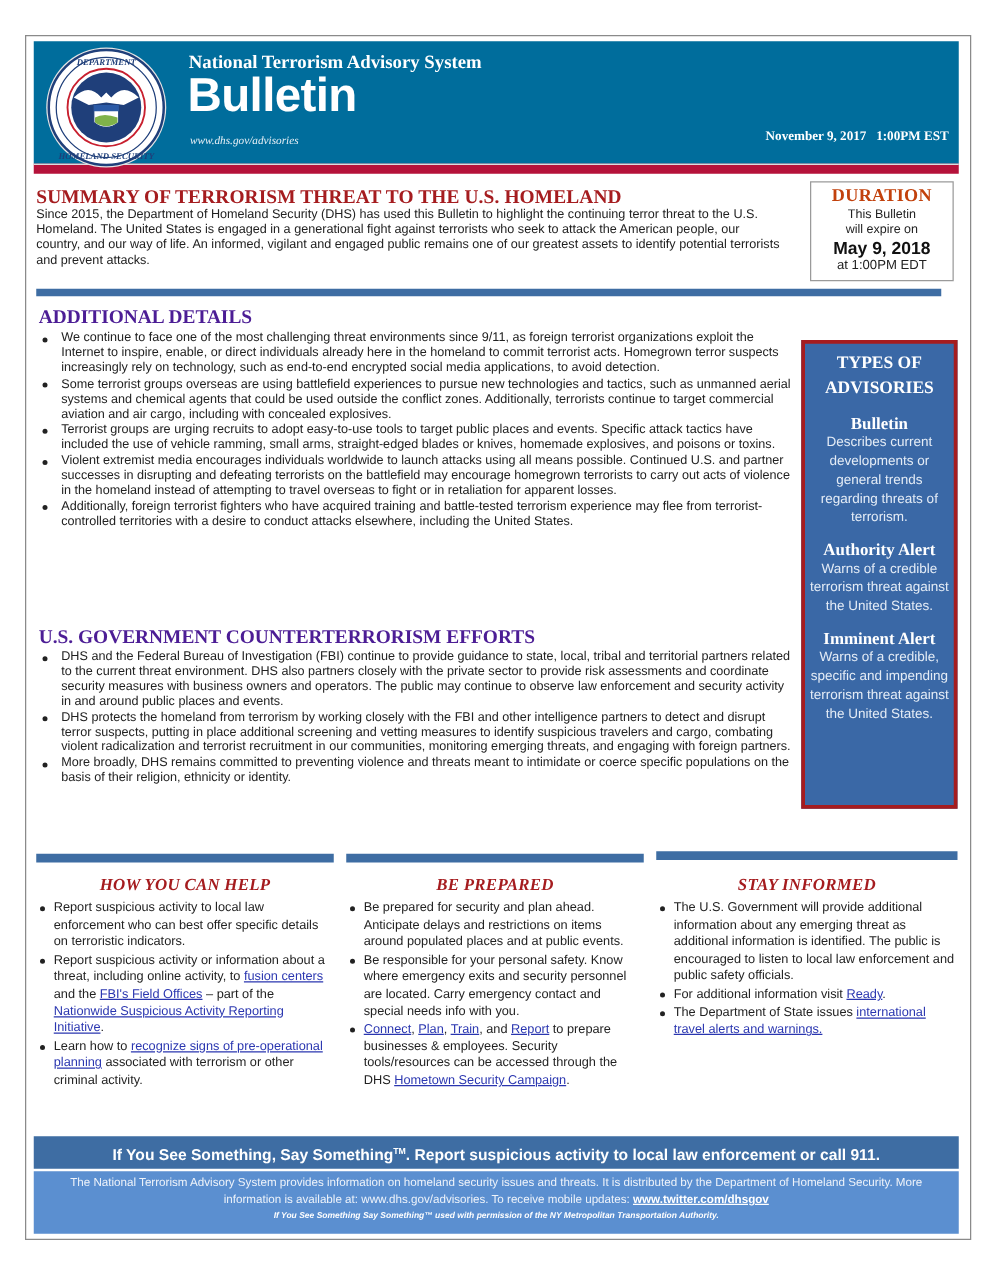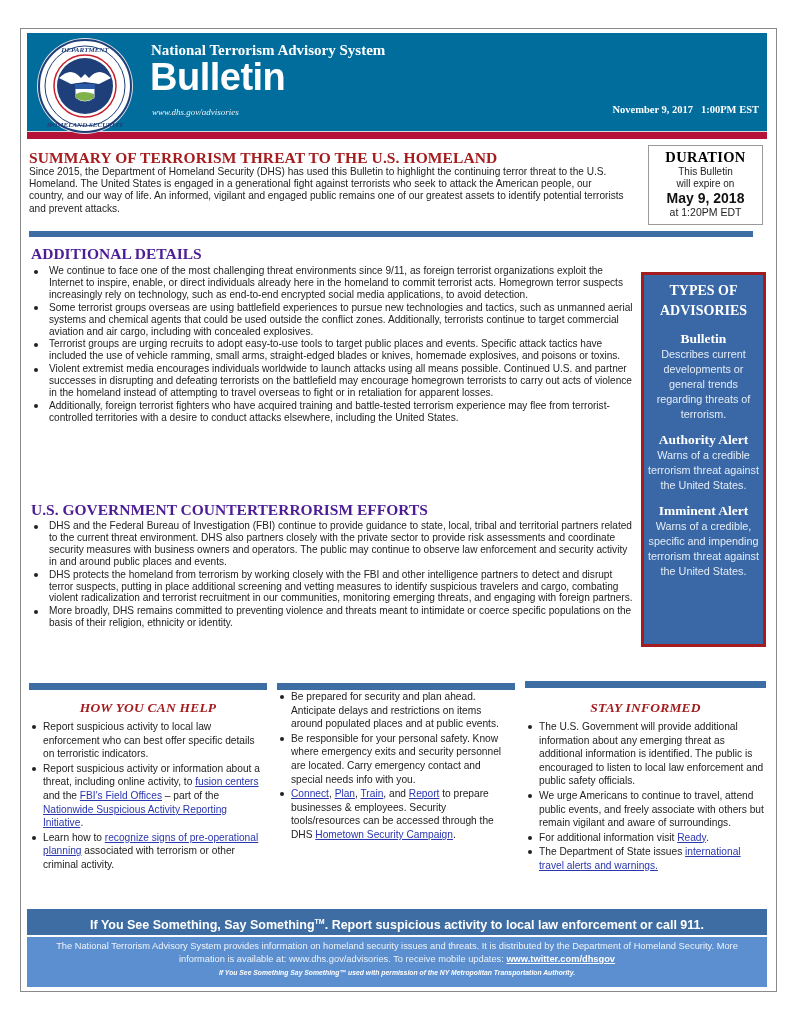--- a/index.html
+++ b/index.html
@@ -16,21 +16,21 @@
   .hdr-system { position: absolute; left: 151px; top: 42px; font-family: "Liberation Serif", serif; font-weight: bold; font-size: 15px; color: #fff; }
   .hdr-title { position: absolute; left: 150px; top: 56px; font-family: "Liberation Sans", sans-serif; font-weight: bold; font-size: 38px; color: #fff; letter-spacing: -0.5px; }
   .hdr-url { position: absolute; left: 152px; top: 107px; font-family: "Liberation Serif", serif; font-style: italic; font-size: 9px; color: #e8f0f6; }
   .hdr-date { position: absolute; right: 32px; top: 104px; font-family: "Liberation Serif", serif; font-weight: bold; font-size: 10.5px; color: #fff; }
 
   
   .summary-title { position: absolute; left: 29px; top: 149px; font-family: "Liberation Serif", serif; font-weight: bold; font-size: 15.5px; color: #a51c1f; letter-spacing: 0.1px; }
   .summary-text { position: absolute; left: 29px; top: 166px; width: 600px; font-size: 10.1px; line-height: 12.2px; color: #222; }
 
   .duration-box { position: absolute; left: 648px; top: 145px; width: 115px; height: 80px; border: 1px solid #9a9a9a; text-align: center; }
-  .duration-title { font-family: "Liberation Serif", serif; font-weight: bold; font-size: 14.5px; color: #000000; margin-top: 3px; letter-spacing: 0.3px; }
+  .duration-title { font-family: "Liberation Serif", serif; font-weight: bold; font-size: 14.5px; color: #c2410c; margin-top: 3px; letter-spacing: 0.3px; }
   .duration-line { font-size: 10px; line-height: 12px; color: #222; }
   .duration-date { font-weight: bold; font-size: 14px; line-height: 16px; color: #111; }
   .duration-time { font-size: 10.5px; line-height: 12px; color: #222; }
 
   .bluebar { position: absolute; height: 6px; background: #3e6da3; }
 
   .section-title { position: absolute; font-family: "Liberation Serif", serif; font-weight: bold; font-size: 15.5px; color: #4c1d95; }
 
   ul.bullets { position: absolute; list-style: none; }
   ul.bullets li { position: relative; padding-left: 19px; font-size: 10.1px; line-height: 11.9px; color: #222; margin-bottom: 1px; }
@@ -85,21 +85,21 @@
 <div class="hdr-date" style="white-space: pre;">November 9, 2017   1:00PM EST</div>
 
 <div class="summary-title">SUMMARY OF TERRORISM THREAT TO THE U.S. HOMELAND</div>
 <div class="summary-text">Since 2015, the Department of Homeland Security (DHS) has used this Bulletin to highlight the continuing terror threat to the U.S. Homeland. The United States is engaged in a generational fight against terrorists who seek to attack the American people, our country, and our way of life. An informed, vigilant and engaged public remains one of our greatest assets to identify potential terrorists and prevent attacks.</div>
 
 <div class="duration-box">
   <div class="duration-title">DURATION</div>
   <div class="duration-line">This Bulletin</div>
   <div class="duration-line">will expire on</div>
   <div class="duration-date">May 9, 2018</div>
-  <div class="duration-time">at 1:20PM EDT</div>
+  <div class="duration-time">at 1:00PM EDT</div>
 </div>
 
 <div class="bluebar" style="left:29px; top:231px; width:724px;"></div>
 
 <div class="section-title" style="left:31px; top:245px;">ADDITIONAL DETAILS</div>
 <ul class="bullets" style="left:30px; top:265px; width:603px;">
   <li>We continue to face one of the most challenging threat environments since 9/11, as foreign terrorist organizations exploit the Internet to inspire, enable, or direct individuals already here in the homeland to commit terrorist acts. Homegrown terror suspects increasingly rely on technology, such as end-to-end encrypted social media applications, to avoid detection.</li>
   <li>Some terrorist groups overseas are using battlefield experiences to pursue new technologies and tactics, such as unmanned aerial systems and chemical agents that could be used outside the conflict zones. Additionally, terrorists continue to target commercial aviation and air cargo, including with concealed explosives.</li>
   <li>Terrorist groups are urging recruits to adopt easy-to-use tools to target public places and events. Specific attack tactics have included the use of vehicle ramming, small arms, straight-edged blades or knives, homemade explosives, and poisons or toxins.</li>
   <li>Violent extremist media encourages individuals worldwide to launch attacks using all means possible. Continued U.S. and partner successes in disrupting and defeating terrorists on the battlefield may encourage homegrown terrorists to carry out acts of violence in the homeland instead of attempting to travel overseas to fight or in retaliation for apparent losses.</li>
@@ -129,33 +129,33 @@
   <div class="col-title">HOW YOU CAN HELP</div>
   <ul>
     <li>Report suspicious activity to local law enforcement who can best offer specific details on terroristic indicators.</li>
     <li><span>Report suspicious activity or information about a threat, including online activity, to </span><a class="lnk">fusion centers</a><span> and the </span><a class="lnk">FBI's Field Offices</a><span> – part of the </span><a class="lnk">Nationwide Suspicious Activity Reporting Initiative</a><span>.</span></li>
     <li><span>Learn how to </span><a class="lnk">recognize signs of pre-operational planning</a><span> associated with terrorism or other criminal activity.</span></li>
   </ul>
 </div>
 
 <div class="col" style="left:277px; width:238px;">
   <div class="col-bar"></div>
+  <div class="col-title">BE PREPARED</div>
   <ul>
     <li>Be prepared for security and plan ahead. Anticipate delays and restrictions on items around populated places and at public events.</li>
     <li>Be responsible for your personal safety. Know where emergency exits and security personnel are located. Carry emergency contact and special needs info with you.</li>
     <li><a class="lnk">Connect</a><span>, </span><a class="lnk">Plan</a><span>, </span><a class="lnk">Train</a><span>, and </span><a class="lnk">Report</a><span>  to prepare businesses &amp; employees. Security tools/resources can be accessed through the DHS </span><a class="lnk">Hometown Security Campaign</a><span>.</span></li>
   </ul>
 </div>
 
 <div class="col" style="left:525px; width:241px; top:681px;">
   <div class="col-bar"></div>
   <div class="col-title" style="margin-top:12px;">STAY INFORMED</div>
   <ul>
     <li>The U.S. Government will provide additional information about any emerging threat as additional information is identified. The public is encouraged to listen to local law enforcement and public safety officials.</li>
-    <li>We urge Americans to continue to travel, attend public events, and freely associate with others but remain vigilant and aware of surroundings.</li>
     <li><span>For additional information visit </span><a class="lnk">Ready</a><span>.</span></li>
     <li><span>The Department of State issues </span><a class="lnk">international travel alerts and warnings.</a></li>
   </ul>
 </div>
 
 <div class="cta-bar"><span>If You See Something, Say Something</span><sup>TM</sup><span>. Report suspicious activity to local law enforcement or call 911.</span></div>
 
 <div class="footer-box">
   <div class="footer-text"><span>The National Terrorism Advisory System provides information on homeland security issues and threats. It is distributed by the Department of Homeland Security. More information is available at: www.dhs.gov/advisories. To receive mobile updates: </span><a class="footer-link">www.twitter.com/dhsgov</a></div>
   <div class="footer-note">If You See Something Say Something™ used with permission of the NY Metropolitan Transportation Authority.</div>

